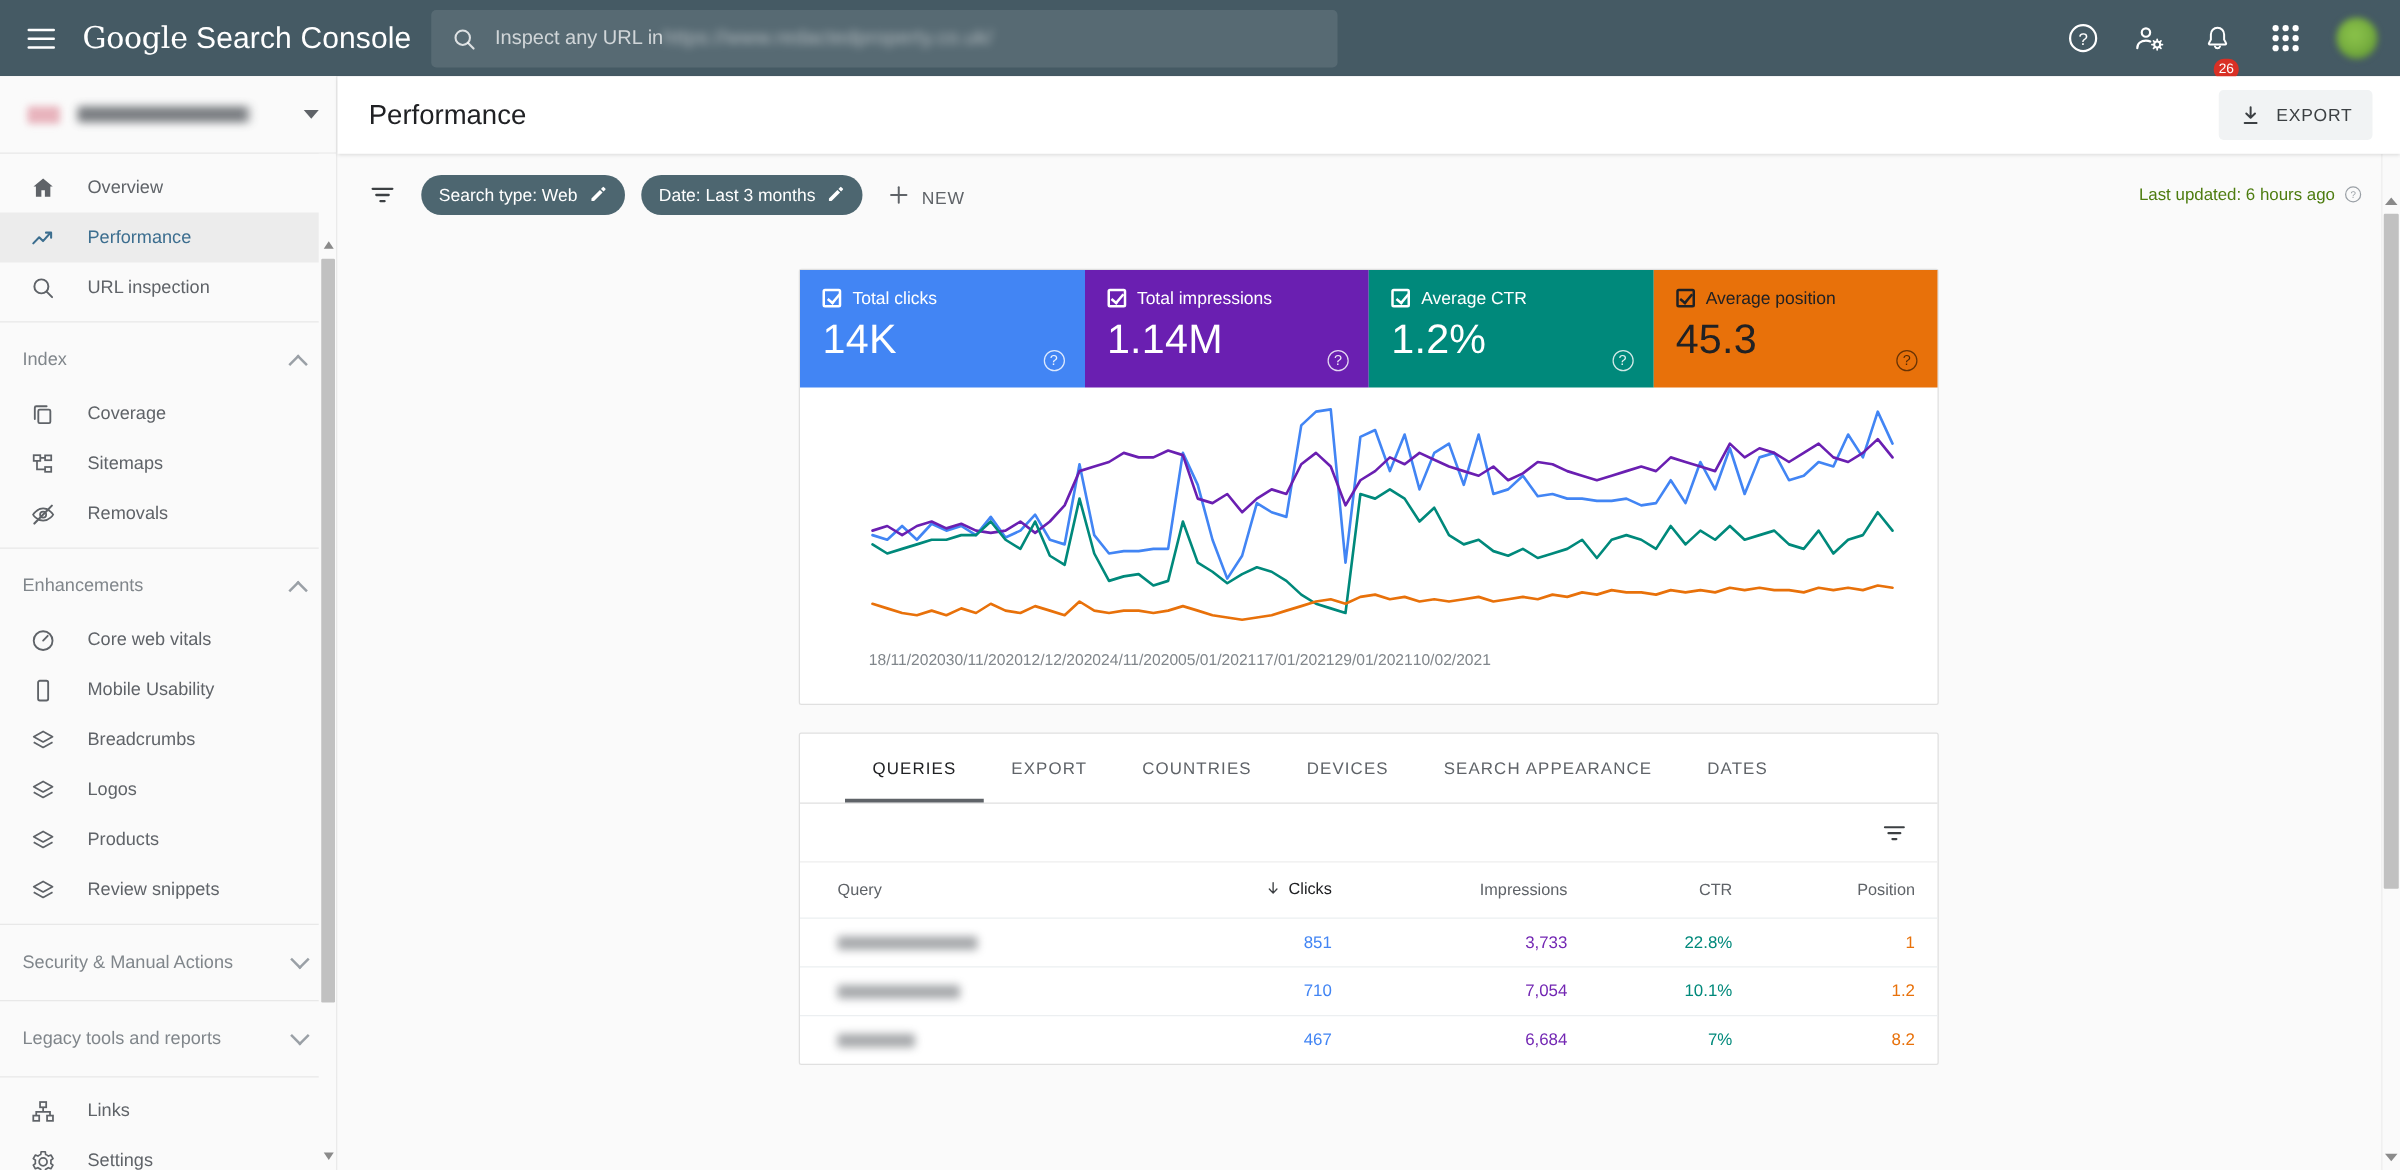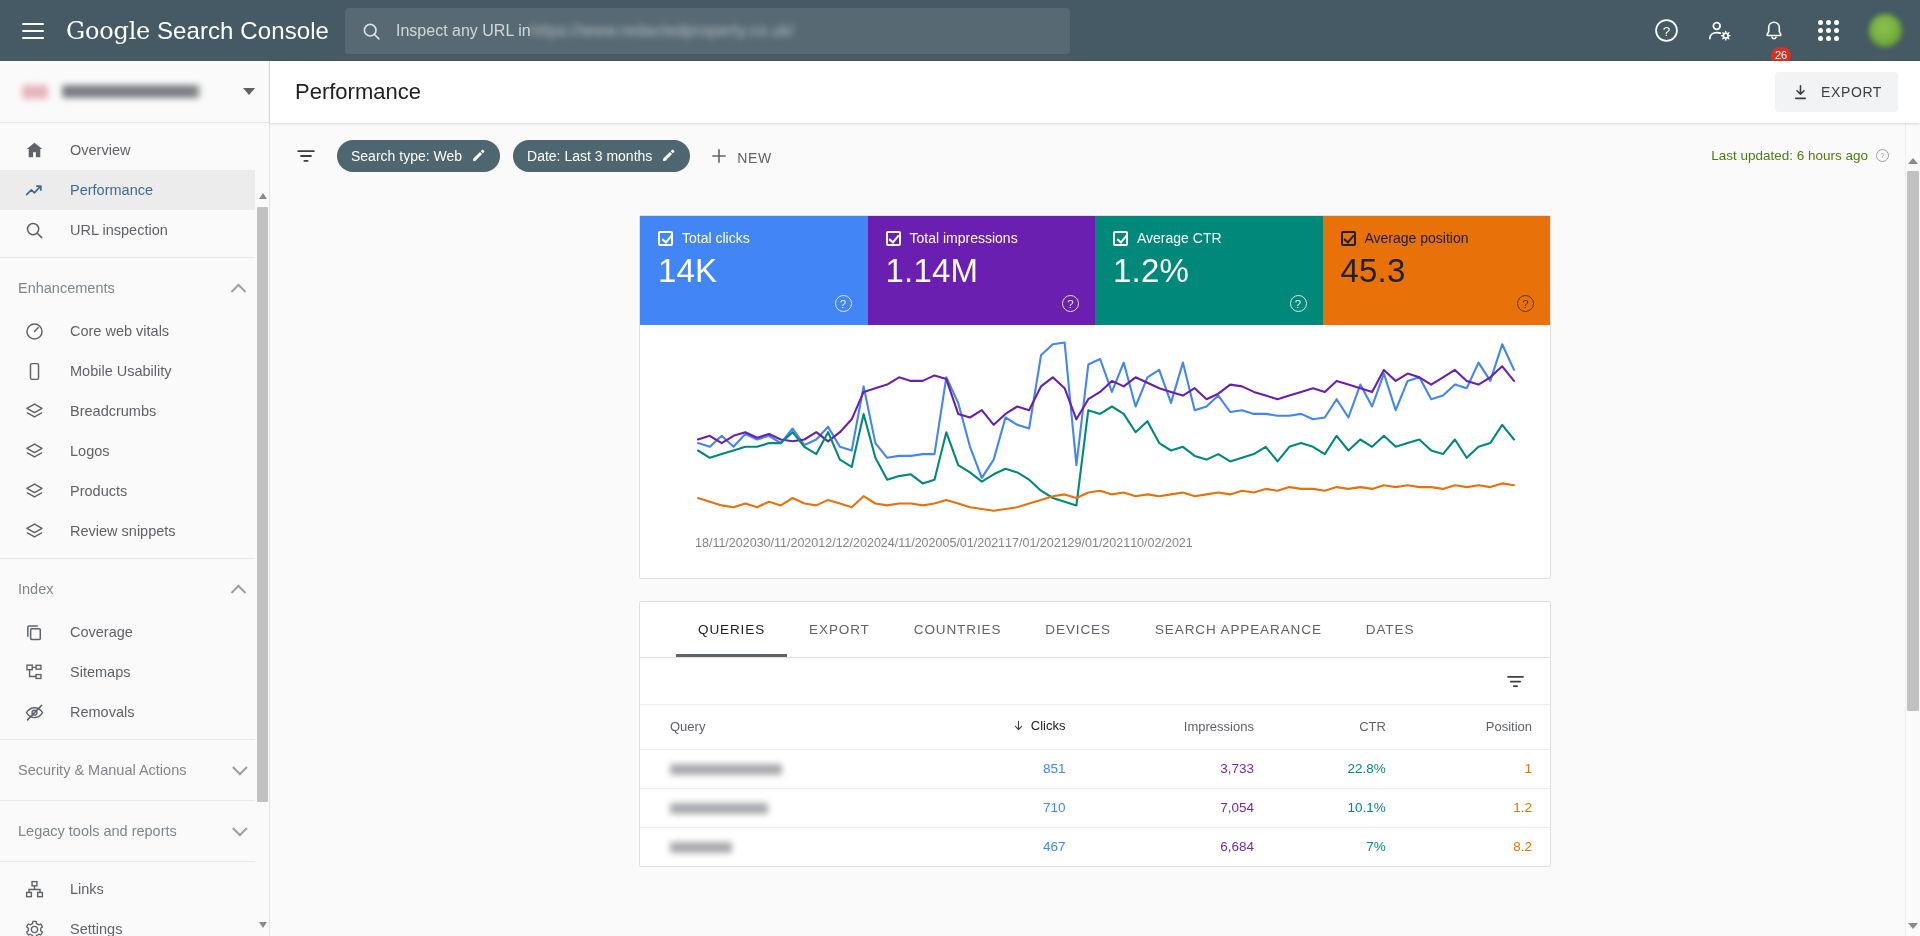--- a/index.html
+++ b/index.html
@@ -109,21 +109,21 @@
     margin-right: 13px; cursor: pointer; gap: 9px; white-space: nowrap; }
   .newbtn { display: flex; align-items: flex-end; color: #5f6368; font-size: 14px;
     letter-spacing: .6px; cursor: pointer; margin-left: 6px; gap: 8px; }
   .lastupd { margin-left: auto; margin-right: 30px; color: #4d7c0f; font-size: 13.5px;
     display: flex; align-items: center; gap: 7px; }
 
   
   .card { background: #fff; border: 1px solid #e0e0e0; border-radius: 2px;
     margin: 0 auto; width: 912px; }
   .chartcard { margin-top: 27px; }
-  .metrics { display: flex; height: 109px; }
+  .metrics { display: flex; height: 94px; }
   .metric { flex: 1; padding: 14px 18px 0 18px; position: relative; cursor: pointer; }
   .metric .mhead { display: flex; align-items: center; gap: 9px; }
   .cb { width: 15px; height: 15px; border: 2px solid #fff; border-radius: 2px;
     position: relative; flex: none; }
   .cb::after { content: ""; position: absolute; left: 3.5px; top: 0px; width: 4px; height: 8px;
     border-right: 2px solid #fff; border-bottom: 2px solid #fff; transform: rotate(40deg); }
   .metric.dark .cb { border-color: #202124; }
   .metric.dark .cb::after { border-right-color: #202124; border-bottom-color: #202124; }
   .mlabel { font-size: 14px; color: #fff; white-space: nowrap; }
   .metric.dark .mlabel { color: #202124; }
@@ -270,80 +270,20 @@
               <circle cx="10.4" cy="10.4" r="6.4" fill="none" stroke="#5f6368" stroke-width="1.8"></circle>
               <line x1="15.2" y1="15.2" x2="20.2" y2="20.2" stroke="#5f6368" stroke-width="1.8" stroke-linecap="round"></line>
             </svg>
         </span>
         <span>URL inspection</span>
       </div>
     </div>
 
     <div class="navsec">
       <div class="grouphdr">
-        <span class="lbl">Enhancements</span>
-        <span class="chev up"></span>
-      </div>
-      <div class="nav">
-        <span class="ico">
-          <svg width="21" height="21" viewBox="0 0 24 24">
-              <circle cx="12" cy="12" r="8.6" fill="none" stroke="#5f6368" stroke-width="1.7"></circle>
-              <path d="M12 12l4.2-4.4" stroke="#5f6368" stroke-width="1.7" stroke-linecap="round"></path>
-            </svg>
-        </span>
-        <span>Core web vitals</span>
-      </div>
-      <div class="nav">
-        <span class="ico">
-          <svg width="21" height="21" viewBox="0 0 24 24">
-              <rect x="7.4" y="3" width="9.2" height="18" rx="1.6" fill="none" stroke="#5f6368" stroke-width="1.7"></rect>
-            </svg>
-        </span>
-        <span>Mobile Usability</span>
-      </div>
-      <div class="nav">
-        <span class="ico">
-          <svg width="21" height="21" viewBox="0 0 24 24">
-              <path d="M12 3.6L3.4 8.4 12 13.2l8.6-4.8z" fill="none" stroke="#5f6368" stroke-width="1.6" stroke-linejoin="round"></path>
-              <path d="M3.4 13.4L12 18.2l8.6-4.8" fill="none" stroke="#5f6368" stroke-width="1.6" stroke-linejoin="round"></path>
-            </svg>
-        </span>
-        <span>Breadcrumbs</span>
-      </div>
-      <div class="nav">
-        <span class="ico">
-          <svg width="21" height="21" viewBox="0 0 24 24">
-              <path d="M12 3.6L3.4 8.4 12 13.2l8.6-4.8z" fill="none" stroke="#5f6368" stroke-width="1.6" stroke-linejoin="round"></path>
-              <path d="M3.4 13.4L12 18.2l8.6-4.8" fill="none" stroke="#5f6368" stroke-width="1.6" stroke-linejoin="round"></path>
-            </svg>
-        </span>
-        <span>Logos</span>
-      </div>
-      <div class="nav">
-        <span class="ico">
-          <svg width="21" height="21" viewBox="0 0 24 24">
-              <path d="M12 3.6L3.4 8.4 12 13.2l8.6-4.8z" fill="none" stroke="#5f6368" stroke-width="1.6" stroke-linejoin="round"></path>
-              <path d="M3.4 13.4L12 18.2l8.6-4.8" fill="none" stroke="#5f6368" stroke-width="1.6" stroke-linejoin="round"></path>
-            </svg>
-        </span>
-        <span>Products</span>
-      </div>
-      <div class="nav">
-        <span class="ico">
-          <svg width="21" height="21" viewBox="0 0 24 24">
-              <path d="M12 3.6L3.4 8.4 12 13.2l8.6-4.8z" fill="none" stroke="#5f6368" stroke-width="1.6" stroke-linejoin="round"></path>
-              <path d="M3.4 13.4L12 18.2l8.6-4.8" fill="none" stroke="#5f6368" stroke-width="1.6" stroke-linejoin="round"></path>
-            </svg>
-        </span>
-        <span>Review snippets</span>
-      </div>
-    </div>
-
-    <div class="navsec">
-      <div class="grouphdr">
         <span class="lbl">Index</span>
         <span class="chev up"></span>
       </div>
       <div class="nav">
         <span class="ico">
           <svg width="21" height="21" viewBox="0 0 24 24">
               <rect x="7.6" y="7.6" width="11" height="12.4" rx="1.2" fill="none" stroke="#5f6368" stroke-width="1.7"></rect>
               <path d="M15.2 4.6H5.7c-.7 0-1.3.6-1.3 1.3v10.4" fill="none" stroke="#5f6368" stroke-width="1.7" stroke-linecap="round"></path>
             </svg>
         </span>
@@ -362,20 +302,80 @@
       </div>
       <div class="nav">
         <span class="ico">
           <svg width="21" height="21" viewBox="0 0 24 24">
               <path d="M2.8 12.2S6.2 6.6 12 6.6s9.2 5.6 9.2 5.6-3.4 5.6-9.2 5.6-9.2-5.6-9.2-5.6z" fill="none" stroke="#5f6368" stroke-width="1.6"></path>
               <circle cx="12" cy="12.2" r="2.8" fill="none" stroke="#5f6368" stroke-width="1.6"></circle>
               <line x1="4" y1="20.4" x2="20" y2="4" stroke="#5f6368" stroke-width="1.9" stroke-linecap="round"></line>
             </svg>
         </span>
         <span>Removals</span>
+      </div>
+    </div>
+
+    <div class="navsec">
+      <div class="grouphdr">
+        <span class="lbl">Enhancements</span>
+        <span class="chev up"></span>
+      </div>
+      <div class="nav">
+        <span class="ico">
+          <svg width="21" height="21" viewBox="0 0 24 24">
+              <circle cx="12" cy="12" r="8.6" fill="none" stroke="#5f6368" stroke-width="1.7"></circle>
+              <path d="M12 12l4.2-4.4" stroke="#5f6368" stroke-width="1.7" stroke-linecap="round"></path>
+            </svg>
+        </span>
+        <span>Core web vitals</span>
+      </div>
+      <div class="nav">
+        <span class="ico">
+          <svg width="21" height="21" viewBox="0 0 24 24">
+              <rect x="7.4" y="3" width="9.2" height="18" rx="1.6" fill="none" stroke="#5f6368" stroke-width="1.7"></rect>
+            </svg>
+        </span>
+        <span>Mobile Usability</span>
+      </div>
+      <div class="nav">
+        <span class="ico">
+          <svg width="21" height="21" viewBox="0 0 24 24">
+              <path d="M12 3.6L3.4 8.4 12 13.2l8.6-4.8z" fill="none" stroke="#5f6368" stroke-width="1.6" stroke-linejoin="round"></path>
+              <path d="M3.4 13.4L12 18.2l8.6-4.8" fill="none" stroke="#5f6368" stroke-width="1.6" stroke-linejoin="round"></path>
+            </svg>
+        </span>
+        <span>Breadcrumbs</span>
+      </div>
+      <div class="nav">
+        <span class="ico">
+          <svg width="21" height="21" viewBox="0 0 24 24">
+              <path d="M12 3.6L3.4 8.4 12 13.2l8.6-4.8z" fill="none" stroke="#5f6368" stroke-width="1.6" stroke-linejoin="round"></path>
+              <path d="M3.4 13.4L12 18.2l8.6-4.8" fill="none" stroke="#5f6368" stroke-width="1.6" stroke-linejoin="round"></path>
+            </svg>
+        </span>
+        <span>Logos</span>
+      </div>
+      <div class="nav">
+        <span class="ico">
+          <svg width="21" height="21" viewBox="0 0 24 24">
+              <path d="M12 3.6L3.4 8.4 12 13.2l8.6-4.8z" fill="none" stroke="#5f6368" stroke-width="1.6" stroke-linejoin="round"></path>
+              <path d="M3.4 13.4L12 18.2l8.6-4.8" fill="none" stroke="#5f6368" stroke-width="1.6" stroke-linejoin="round"></path>
+            </svg>
+        </span>
+        <span>Products</span>
+      </div>
+      <div class="nav">
+        <span class="ico">
+          <svg width="21" height="21" viewBox="0 0 24 24">
+              <path d="M12 3.6L3.4 8.4 12 13.2l8.6-4.8z" fill="none" stroke="#5f6368" stroke-width="1.6" stroke-linejoin="round"></path>
+              <path d="M3.4 13.4L12 18.2l8.6-4.8" fill="none" stroke="#5f6368" stroke-width="1.6" stroke-linejoin="round"></path>
+            </svg>
+        </span>
+        <span>Review snippets</span>
       </div>
     </div>
 
     <div class="navsec">
       <div class="grouphdr">
         <span class="lbl">Security &amp; Manual Actions</span>
         <span class="chev dn"></span>
       </div>
     </div>
 

